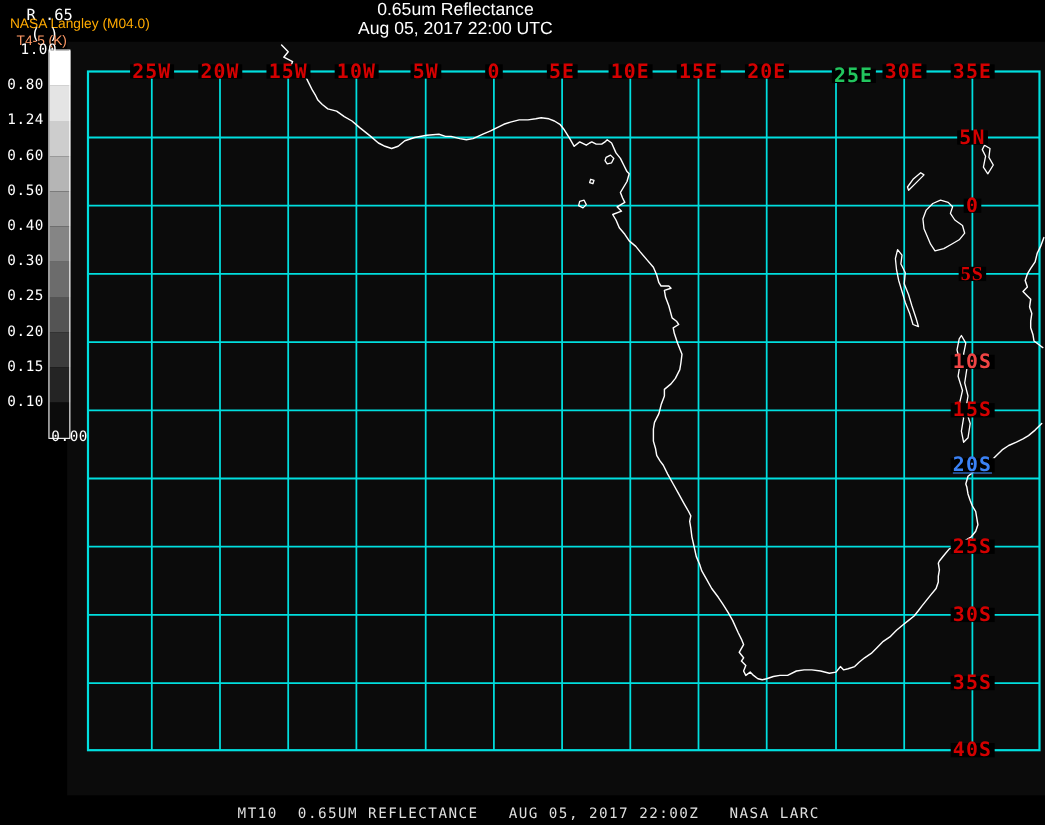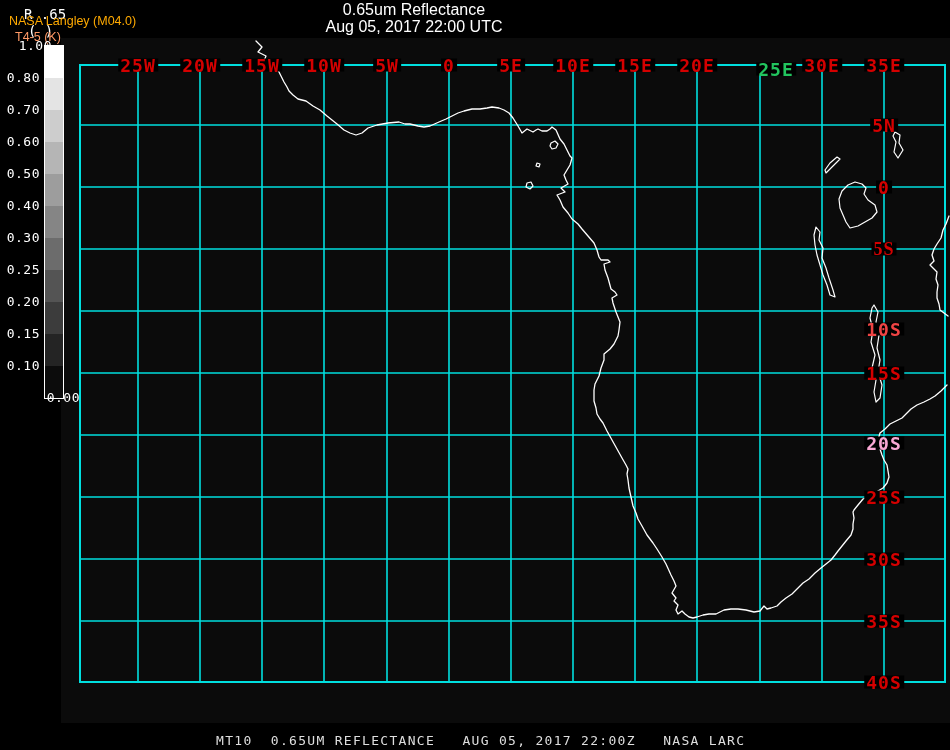--- a/index.html
+++ b/index.html
@@ -81,21 +81,21 @@
     <div class="grid-label" style="left: 635px; top: 65px; color: rgb(212, 0, 0);">15E</div>
     <div class="grid-label" style="left: 697px; top: 65px; color: rgb(212, 0, 0);">20E</div>
     <div class="grid-label" style="left: 760px; top: 69px; color: #22c55e; margin-left: 16px;">25E</div>
     <div class="grid-label" style="left: 822px; top: 65px; color: rgb(212, 0, 0);">30E</div>
     <div class="grid-label" style="left: 884px; top: 65px; color: rgb(212, 0, 0);">35E</div>
     <div class="grid-label" style="left: 884px; top: 125px; color: rgb(212, 0, 0);">5N</div>
     <div class="grid-label" style="left: 884px; top: 187px; color: rgb(212, 0, 0);">0</div>
     <div class="grid-label" style="left: 884px; top: 249px; color: rgb(212, 0, 0); font-family: Liberation Serif, serif;">5S</div>
     <div class="grid-label" style="left: 884px; top: 329px; color: #ef4444;">10S</div>
     <div class="grid-label" style="left: 884px; top: 373px; color: rgb(212, 0, 0);">15S</div>
-    <div class="grid-label" style="left: 884px; top: 443px; color: #f9a8d4;">20S</div>
+    <div class="grid-label" style="left: 884px; top: 423px; color: #3b82f6; text-decoration: underline;">20S</div>
     <div class="grid-label" style="left: 884px; top: 497px; color: rgb(212, 0, 0);">25S</div>
     <div class="grid-label" style="left: 884px; top: 559px; color: rgb(212, 0, 0);">30S</div>
     <div class="grid-label" style="left: 884px; top: 621px; color: rgb(212, 0, 0);">35S</div>
     <div class="grid-label" style="left: 884px; top: 682px; color: rgb(212, 0, 0);">40S</div>
   </div>
 
 <div id="title-block">
   <div id="title-line1">0.65um Reflectance</div>
   <div id="title-line2">Aug 05, 2017 22:00 UTC</div>
 </div>
@@ -112,21 +112,21 @@
     <div class="cb-seg" style="top: 142px; height: 32px; background: rgb(181, 181, 181);"></div>
     <div class="cb-seg" style="top: 174px; height: 32px; background: rgb(157, 157, 157);"></div>
     <div class="cb-seg" style="top: 206px; height: 32px; background: rgb(133, 133, 133);"></div>
     <div class="cb-seg" style="top: 238px; height: 32px; background: rgb(108, 108, 108);"></div>
     <div class="cb-seg" style="top: 270px; height: 32px; background: rgb(84, 84, 84);"></div>
     <div class="cb-seg" style="top: 302px; height: 32px; background: rgb(60, 60, 60);"></div>
     <div class="cb-seg" style="top: 334px; height: 32px; background: rgb(36, 36, 36);"></div>
     <div class="cb-seg" style="top: 366px; height: 32px; background: rgb(12, 12, 12);"></div>
     <div class="cb-label" style="top: 38px; margin-left: 12px;">1.00</div>
     <div class="cb-label" style="top: 70px;">0.80</div>
-    <div class="cb-label" style="top: 102px;">0.70</div>
+    <div class="cb-label" style="top: 102px;">1.24</div>
     <div class="cb-label" style="top: 134px;">0.60</div>
     <div class="cb-label" style="top: 166px;">0.50</div>
     <div class="cb-label" style="top: 198px;">0.40</div>
     <div class="cb-label" style="top: 230px;">0.30</div>
     <div class="cb-label" style="top: 262px;">0.25</div>
     <div class="cb-label" style="top: 294px;">0.20</div>
     <div class="cb-label" style="top: 326px;">0.15</div>
     <div class="cb-label" style="top: 358px;">0.10</div>
     <div class="cb-label" style="top: 390px; margin-left: 40px;">0.00</div>
   </div>

